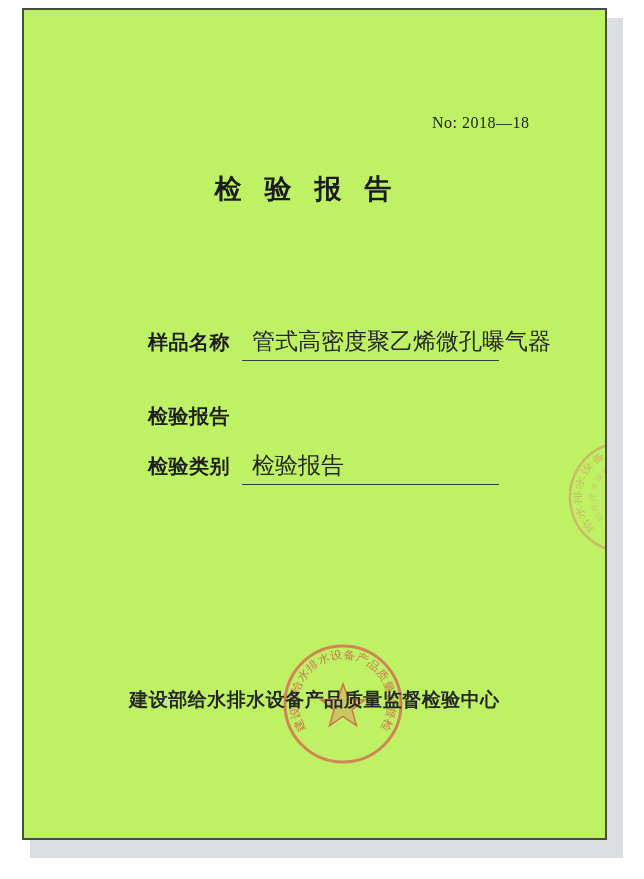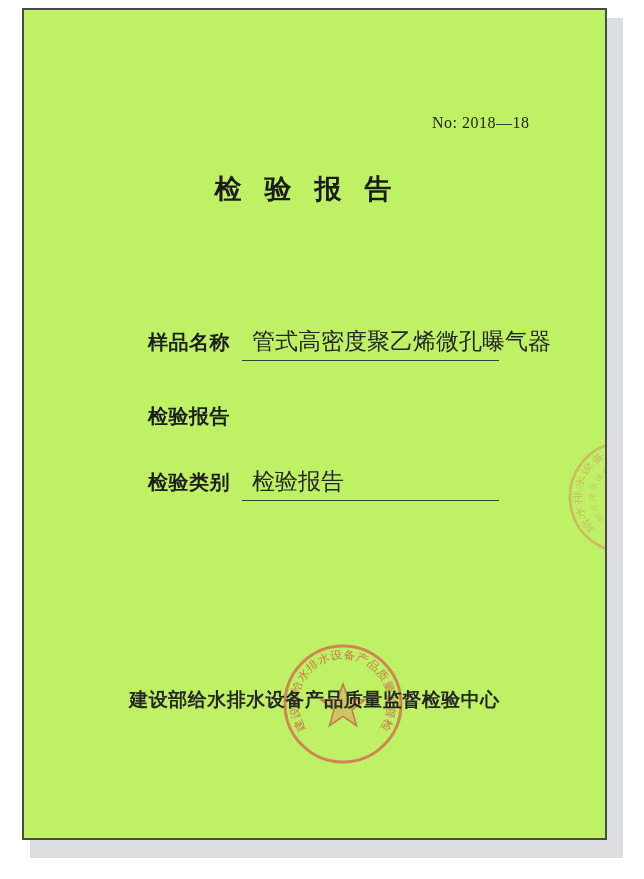--- a/index.html
+++ b/index.html
@@ -35,21 +35,21 @@
     white-space:nowrap;
   }
   .field-row{
     position:absolute;left:124px;
     display:flex;align-items:baseline;
     white-space:nowrap;
   }
   .field-row.r0{top:316px;}
   .field-row.r1{top:347px;}
   .field-row.r2{top:393px;}
-  .field-row.r3{top:456px;}
+  .field-row.r3{top:440px;}
   .field-label{
     flex:0 0 86px;
     font-size:20px;font-weight:700;color:#1d1d1d;
     letter-spacing:0.5px;
   }
   .field-value{
     display:inline-block;box-sizing:border-box;
     width:257px;margin-left:8px;
     padding:0 0 3px 10px;
     border-bottom:1px solid #3a3a3a;

